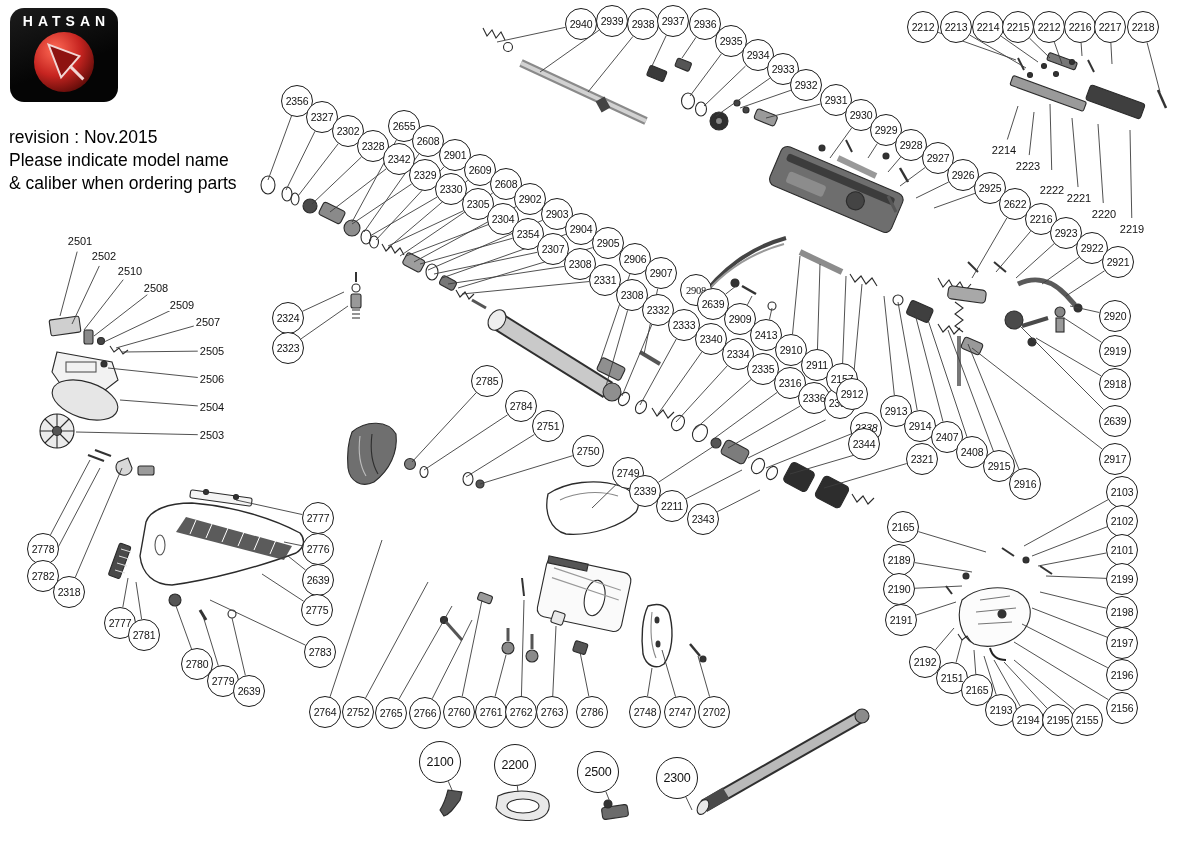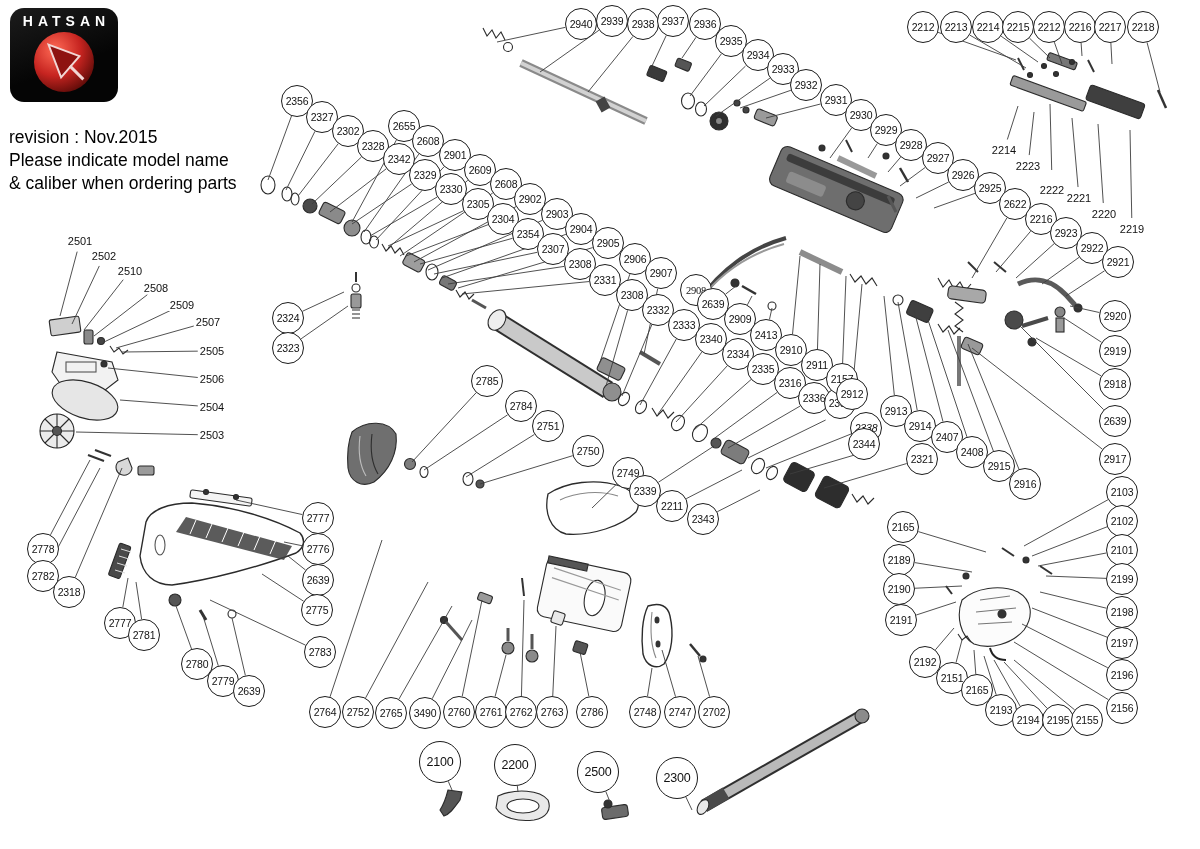--- a/index.html
+++ b/index.html
@@ -536,21 +536,21 @@
       <div class="balloon" style="left: 207px; top: 665px; height: 32px; width: 32px;">2779</div>
       <div class="balloon" style="left: 233px; top: 675px; height: 32px; width: 32px;">2639</div>
       <div class="balloon" style="left: 302px; top: 502px; height: 32px; width: 32px;">2777</div>
       <div class="balloon" style="left: 302px; top: 533px; height: 32px; width: 32px;">2776</div>
       <div class="balloon" style="left: 302px; top: 564px; height: 32px; width: 32px;">2639</div>
       <div class="balloon" style="left: 301px; top: 594px; height: 32px; width: 32px;">2775</div>
       <div class="balloon" style="left: 304px; top: 636px; height: 32px; width: 32px;">2783</div>
       <div class="balloon" style="left: 309px; top: 696px; height: 32px; width: 32px;">2764</div>
       <div class="balloon" style="left: 342px; top: 696px; height: 32px; width: 32px;">2752</div>
       <div class="balloon" style="left: 375px; top: 697px; height: 32px; width: 32px;">2765</div>
-      <div class="balloon" style="left: 409px; top: 697px; height: 32px; width: 32px;">3490</div>
+      <div class="balloon" style="left: 409px; top: 697px; height: 32px; width: 32px;">2766</div>
       <div class="balloon" style="left: 443px; top: 696px; height: 32px; width: 32px;">2760</div>
       <div class="balloon" style="left: 475px; top: 696px; height: 32px; width: 32px;">2761</div>
       <div class="balloon" style="left: 505px; top: 696px; height: 32px; width: 32px;">2762</div>
       <div class="balloon" style="left: 536px; top: 696px; height: 32px; width: 32px;">2763</div>
       <div class="balloon" style="left: 576px; top: 696px; height: 32px; width: 32px;">2786</div>
       <div class="balloon" style="left: 629px; top: 696px; height: 32px; width: 32px;">2748</div>
       <div class="balloon" style="left: 664px; top: 696px; height: 32px; width: 32px;">2747</div>
       <div class="balloon" style="left: 698px; top: 696px; height: 32px; width: 32px;">2702</div>
       <div class="balloon big" style="left: 419px; top: 741px; height: 42px; width: 42px;">2100</div>
       <div class="balloon big" style="left: 494px; top: 744px; height: 42px; width: 42px;">2200</div>

